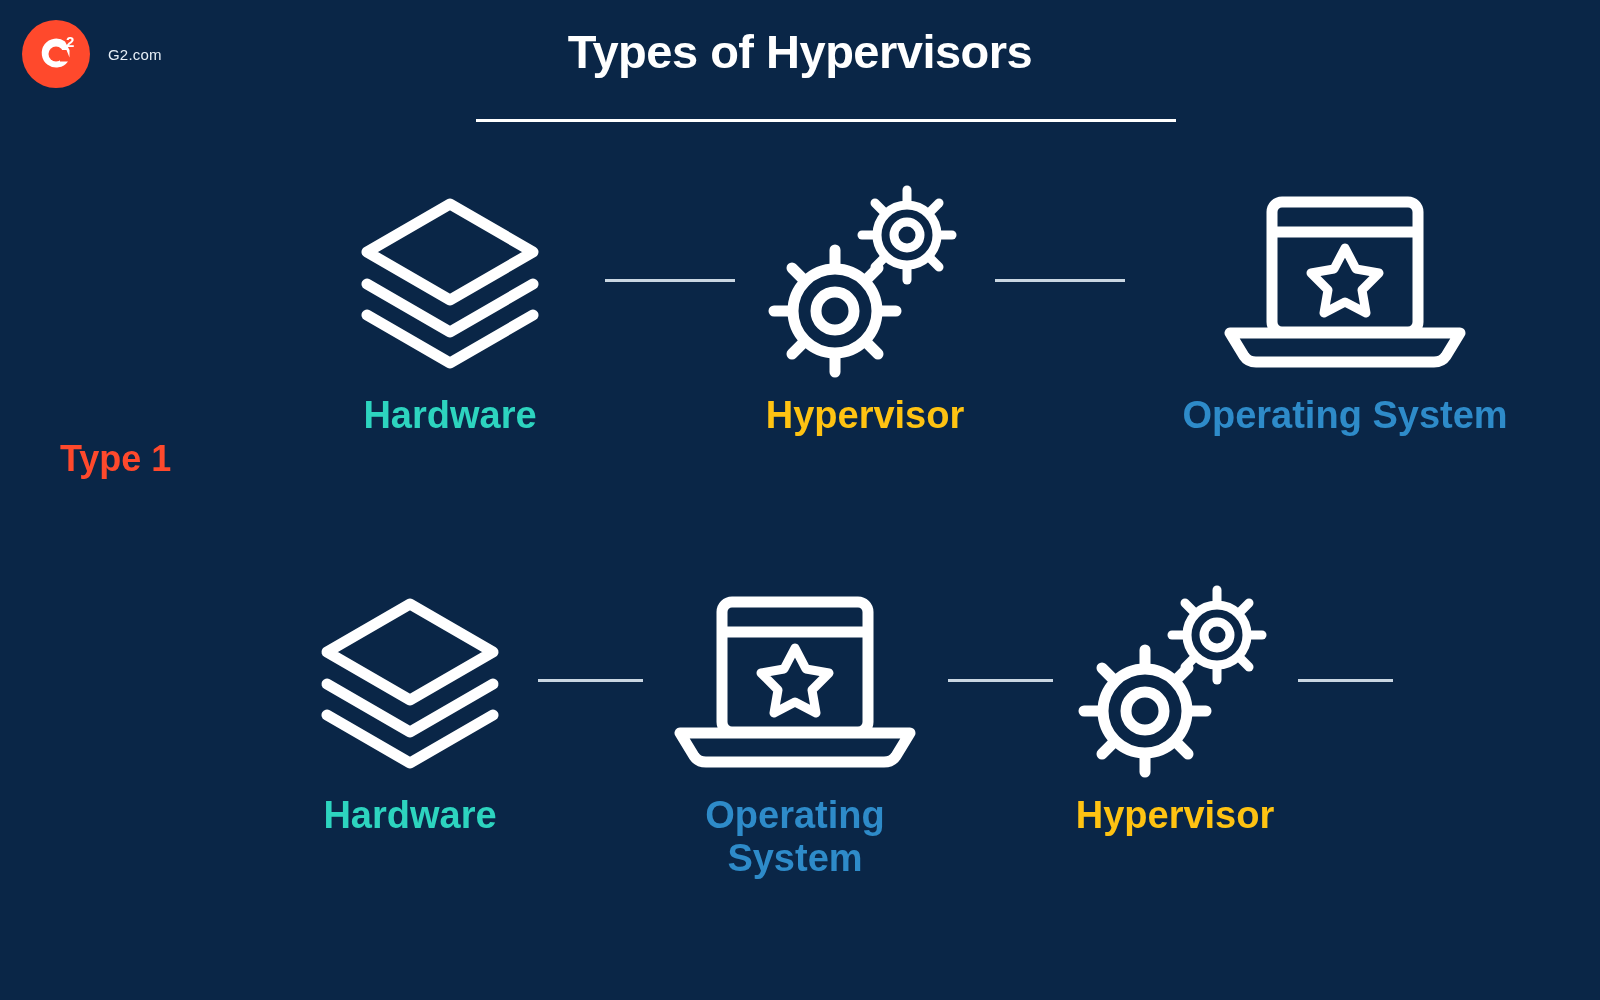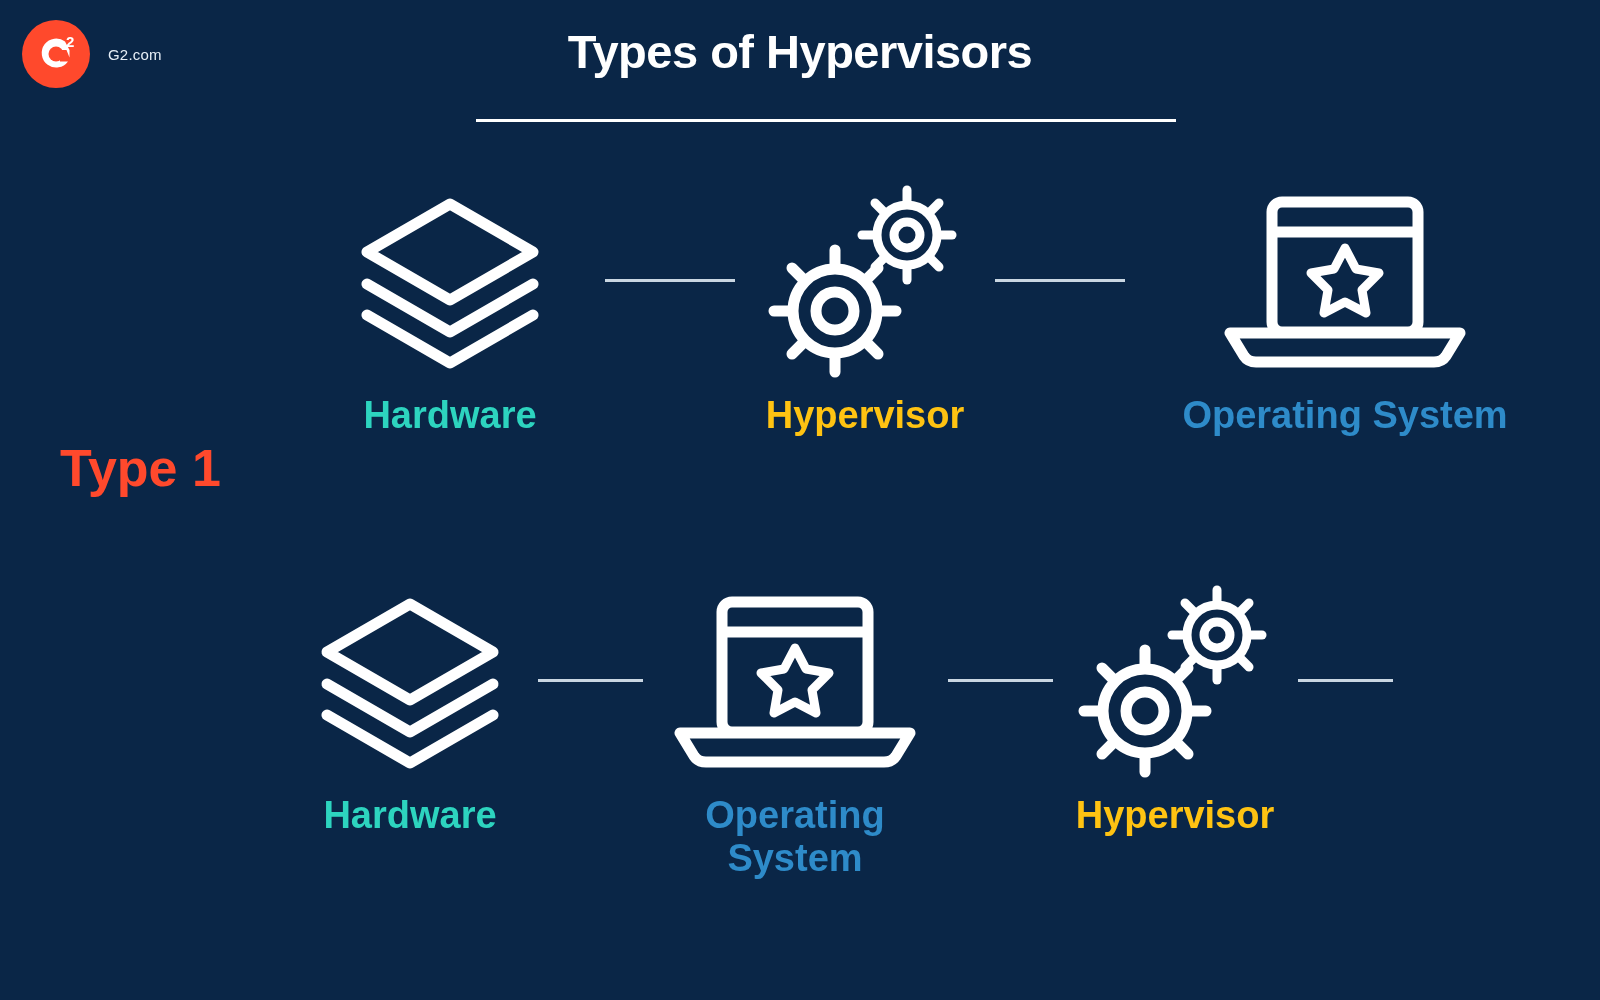--- a/index.html
+++ b/index.html
@@ -37,21 +37,21 @@
     width:700px; height:3px; background:#FFFFFF;
   }
 
   
   .row{ position:absolute; left:0; width:1600px; }
   .row-1{ top:180px; height:300px; }
   .row-2{ top:580px; height:380px; }
 
   .row-label{
     position:absolute; left:60px;
-    color:#FF492C; font-size:52px; font-weight:bold;
+    color:#FF492C; font-size:36px; font-weight:bold;
     width:280px;
   }
   .row-1 .row-label{ top:258px; }
 
   .stage{
     position:absolute; left:300px; width:1280px; height:100%;
     display:flex; flex-direction:row; align-items:flex-start;
   }
   .node{
     display:flex; flex-direction:column; align-items:center;

